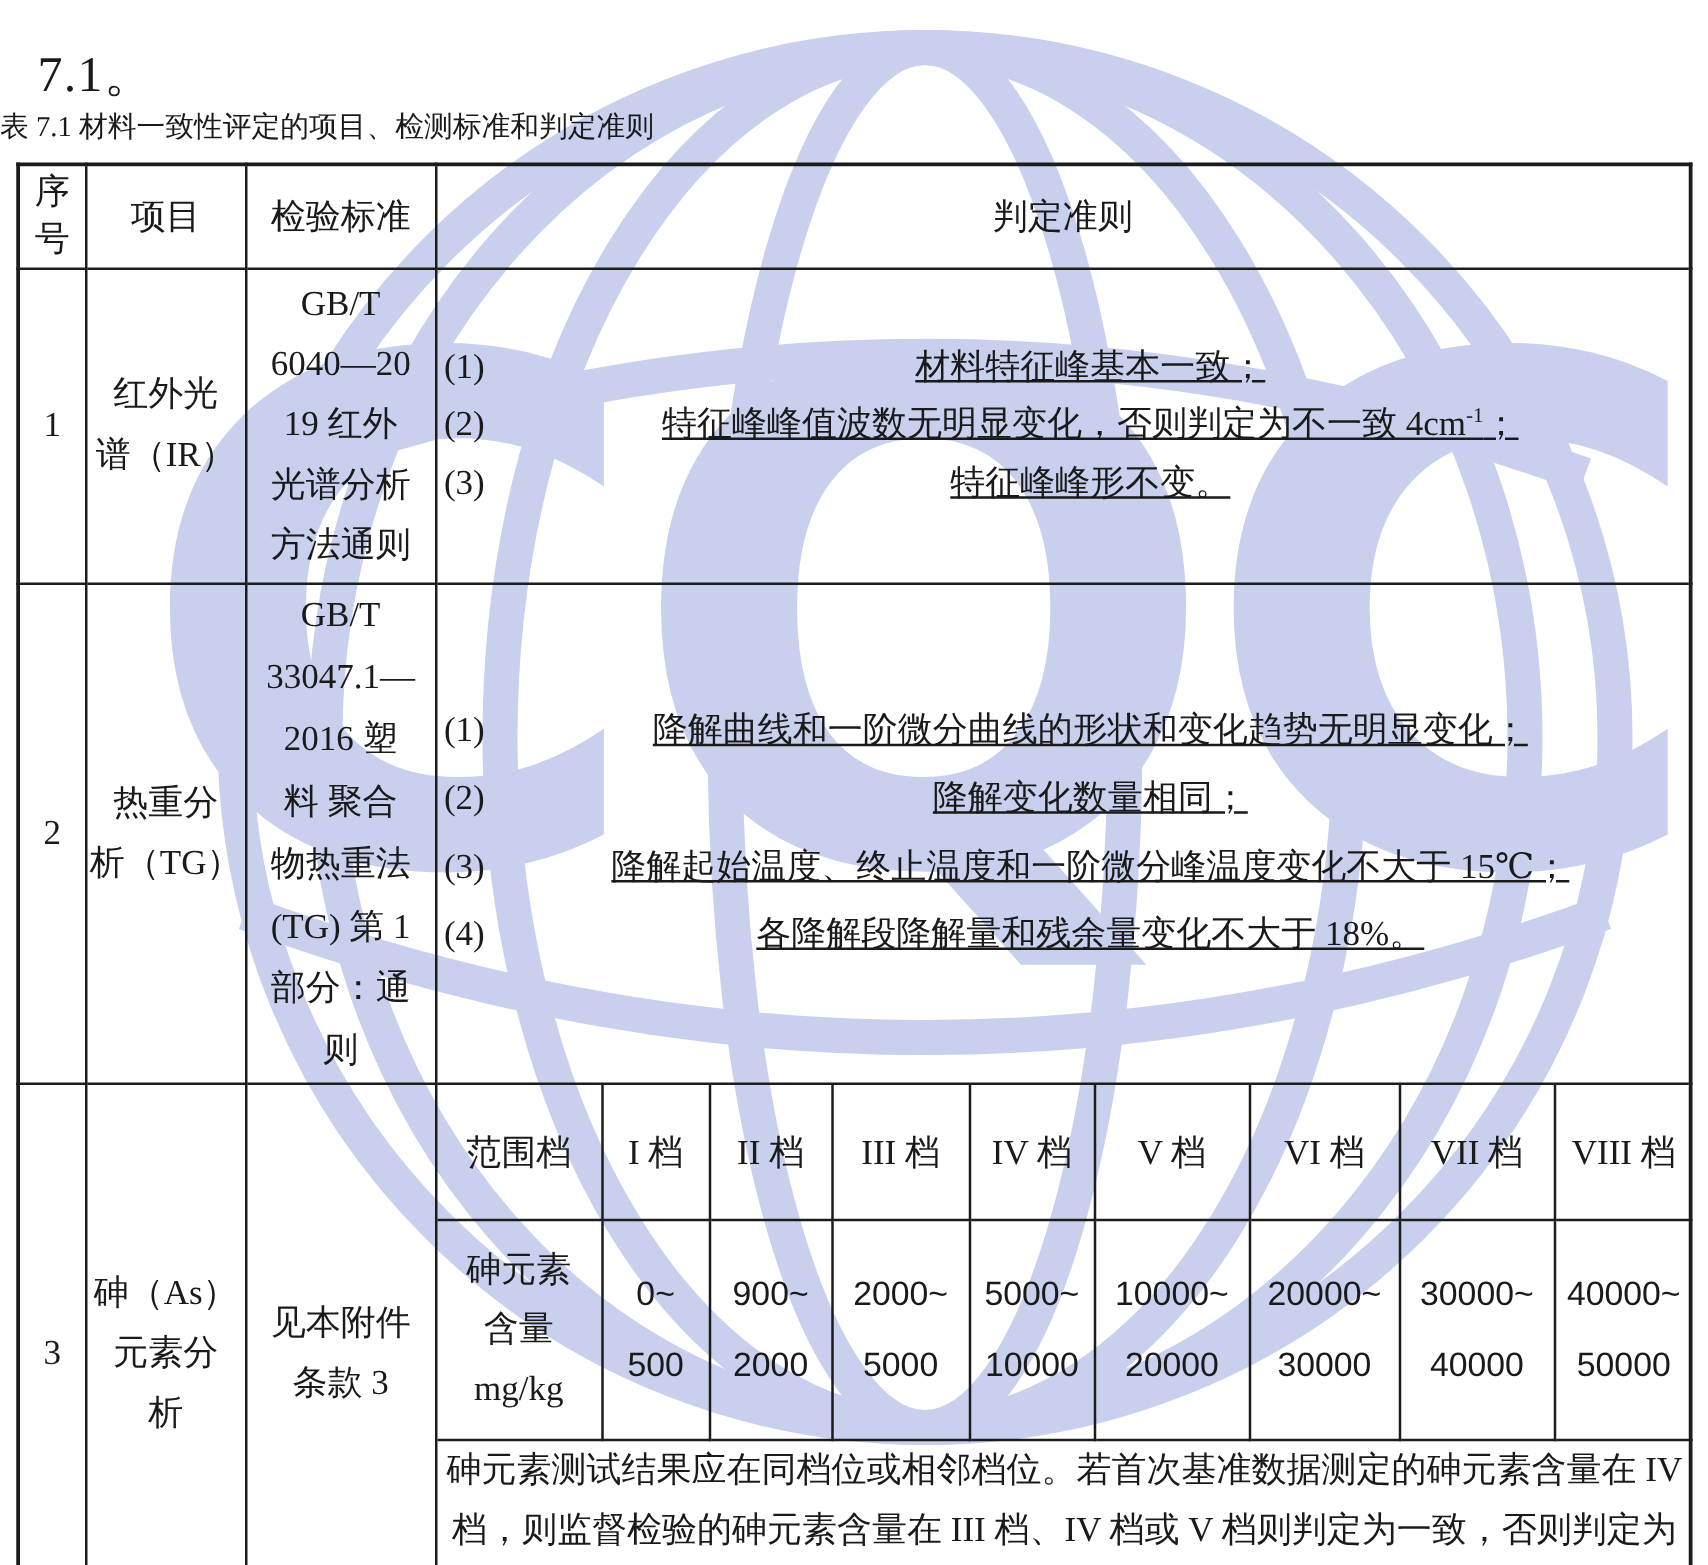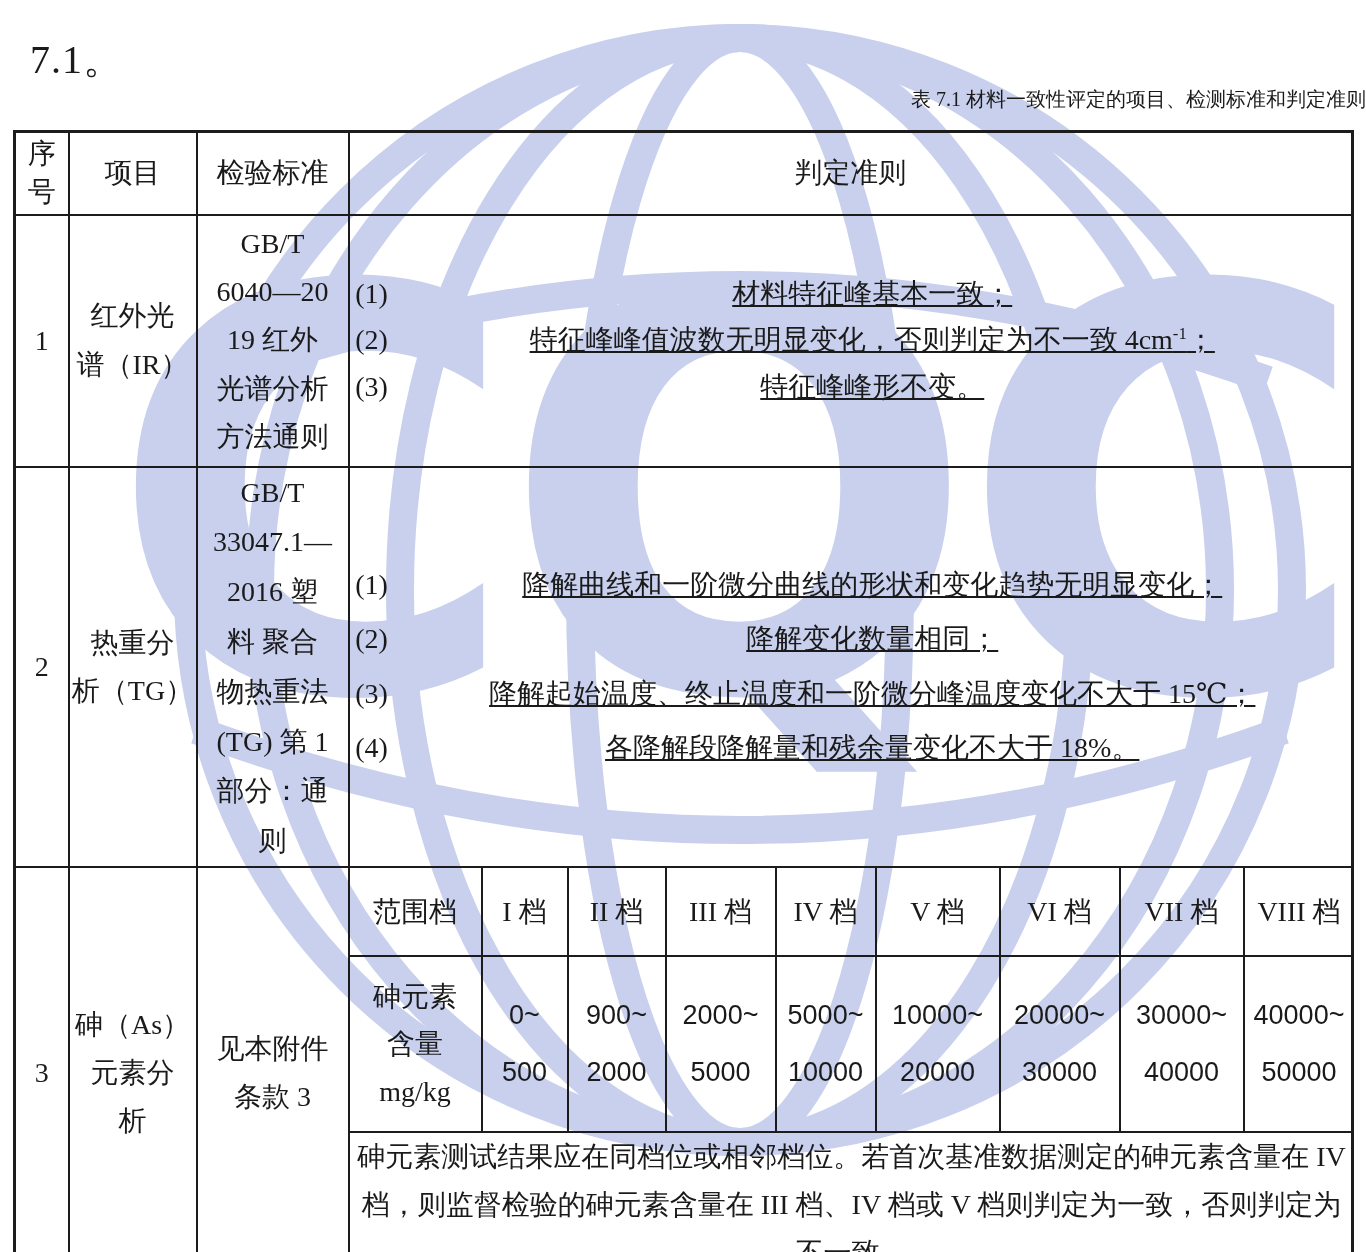--- a/index.html
+++ b/index.html
@@ -15,21 +15,21 @@
     position:absolute;left:0;top:0;width:1366px;height:1252px;
     z-index:0;pointer-events:none;
   }
   .content{position:relative;z-index:1;}
   .section-number{
     position:absolute;left:30px;top:20px;
     font-size:40px;letter-spacing:1px;margin-top:12px;
   }
   .table-caption{
     position:absolute;left:0;top:86px;width:1366px;
-    text-align:right;font-size:20px;
+    text-align:left;font-size:23px;
   }
   table.main{
     position:absolute;left:13px;top:130px;
     width:1338px;height:1118px;
     border-collapse:collapse;table-layout:fixed;
     font-size:28px;
   }
   table.main td{
     border:2px solid #1c1c1c;
     vertical-align:middle;
@@ -183,21 +183,21 @@
                   <col style="width:86px">
                   <col style="width:98px">
                   <col style="width:110px">
                   <col style="width:100px">
                   <col style="width:124px">
                   <col style="width:120px">
                   <col style="width:124px">
                   <col style="width:110px">
             </colgroup>
             <tbody>
-                  <tr style="height:88px">
+                  <tr style="height:108px">
               <td>范围档</td>
               <td>I 档</td>
               <td>II 档</td>
               <td>III 档</td>
               <td>IV 档</td>
               <td>V 档</td>
               <td>VI 档</td>
               <td>VII 档</td>
               <td>VIII 档</td>
             </tr>

